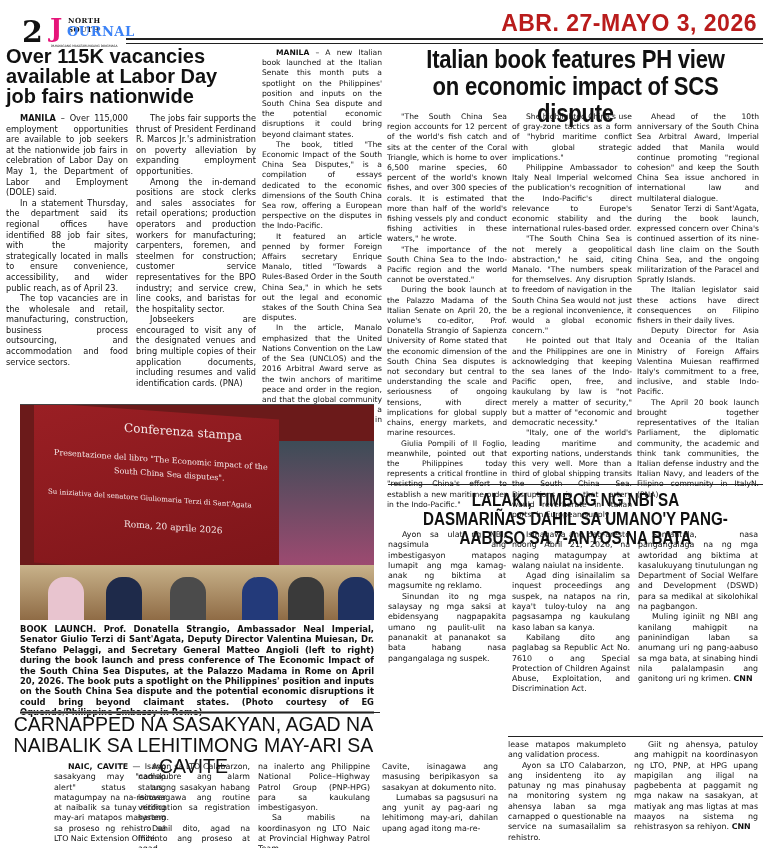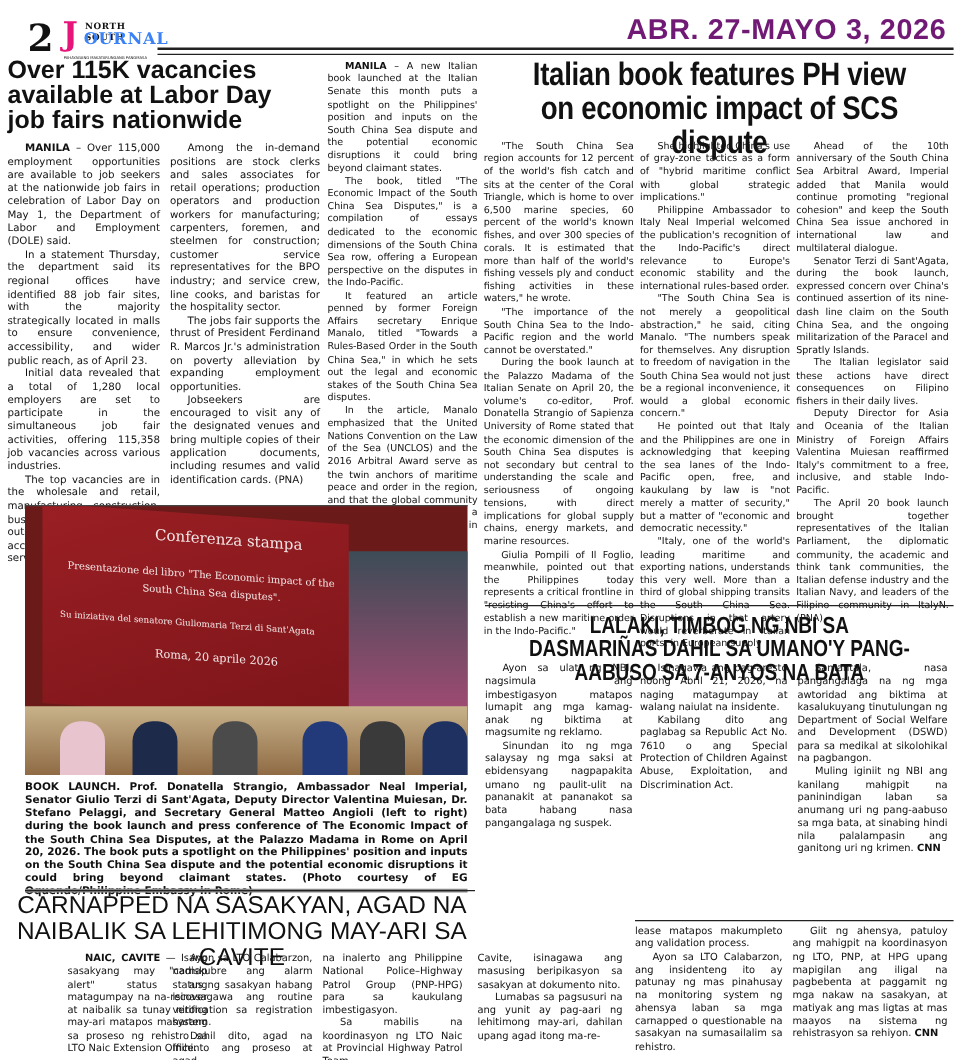--- a/index.html
+++ b/index.html
@@ -6,21 +6,21 @@
   html, body { width: 763px; height: 848px; background: #ffffff; overflow: hidden; }
   body { position: relative; font-family: "DejaVu Sans", sans-serif; color: #111; }
   .abs { position: absolute; }
   .hdr-num { left: 22px; top: 18px; font-family: "DejaVu Serif", serif; font-weight: bold; font-size: 30px; line-height: 28px; color: #111; }
   .logo { left: 50px; top: 14px; width: 80px; height: 30px; }
   .logo-j { position: absolute; left: 0; top: 0; font-family: "DejaVu Serif", serif; font-weight: bold; font-size: 26px; color: #e6157a; line-height: 28px; }
   .logo-ns { position: absolute; left: 18px; top: 2px; font-family: "DejaVu Serif", serif; font-weight: bold; font-size: 7px; color: #111; letter-spacing: 0.5px; }
   .logo-ournal { position: absolute; left: 17px; top: 10px; font-family: "DejaVu Serif", serif; font-weight: bold; font-size: 13px; color: #3b82f6; letter-spacing: 0.5px; }
   .logo-tag { position: absolute; left: 1px; top: 30px; font-size: 3px; color: #111; white-space: nowrap; }
   .rule-top { left: 126px; top: 38px; width: 637px; height: 6px; border-top: 2px solid #222; border-bottom: 1px solid #222; }
-  .date { right: 6px; top: 10px; font-family: "Liberation Sans", sans-serif; font-weight: bold; font-size: 23px; color: #701a75; letter-spacing: 0.5px; }
+  .date { right: 6px; top: 10px; font-family: "Liberation Sans", sans-serif; font-weight: bold; font-size: 23px; color: #b91c1c; letter-spacing: 0.5px; }
   .h1 { left: 6px; top: 46px; width: 246px; font-family: "Liberation Sans", sans-serif; font-weight: 900; font-size: 20px; line-height: 20px; }
   .col { font-size: 8.2px; line-height: 10.6px; text-align: justify; hyphens: auto; }
   .col p { text-indent: 14px; }
   .dateline { font-weight: bold; }
   .h2 { left: 388px; top: 46px; width: 375px; text-align: center; font-family: "Liberation Sans", sans-serif; font-weight: bold; font-size: 26px; line-height: 27px; transform: scaleX(0.85); transform-origin: center top; letter-spacing: -0.3px; }
   .photo { left: 20px; top: 404px; width: 354px; height: 216px; overflow: hidden; background: #6b1a1a; border-top: 1px solid #444; }
   .photo-screen { position: absolute; left: 14px; top: 6px; width: 245px; height: 160px; background: linear-gradient(160deg, #9a1f24, #7c1519); transform: skewY(4deg); }
   .photo-screen2 { position: absolute; left: 255px; top: 36px; width: 100px; height: 135px; background: linear-gradient(180deg, #3d4c57, #a54a73); }
   .photo-floor { position: absolute; left: 0; top: 160px; width: 354px; height: 56px; background: linear-gradient(180deg, #c8b28a, #8e6a44); }
   .ptext { position: absolute; color: #f3e6e6; font-family: "DejaVu Serif", serif; white-space: nowrap; }
@@ -44,26 +44,25 @@
   <span class="logo-ournal">OURNAL</span>
   <span class="logo-tag">PAHAYAGANG MAKATARUNGANG PANGMASA</span>
 </div>
 <div class="abs rule-top"></div>
 <div class="abs date">ABR. 27-MAYO 3, 2026</div>
 
 <h1 class="abs h1">Over 115K vacancies available at Labor Day job fairs nationwide</h1>
 <div class="abs col" style="left:6px; top:113px; width:122px;">
   <p><span class="dateline">MANILA</span> <span>– Over 115,000 employment opportunities are available to job seekers at the nationwide job fairs in celebration of Labor Day on May 1, the Department of Labor and Employment (DOLE) said.</span></p>
   <p>In a statement Thursday, the department said its regional offices have identified 88 job fair sites, with the majority strategically located in malls to ensure convenience, accessibility, and wider public reach, as of April 23.</p>
-  <p>Initial data revealed that a total of 1,280 local employers are set to participate in the simultaneous job fair activities, offering 115,358 job vacancies across various industries.</p>
   <p>The top vacancies are in the wholesale and retail, manufacturing, construction, business process outsourcing, and accommodation and food service sectors.</p>
 </div>
 <div class="abs col" style="left:136px; top:113px; width:120px;">
+  <p>The jobs fair supports the thrust of President Ferdinand R. Marcos Jr.'s administration on poverty alleviation by expanding employment opportunities.</p>
   <p>Among the in-demand positions are stock clerks and sales associates for retail operations; production operators and production workers for manufacturing; carpenters, foremen, and steelmen for construction; customer service representatives for the BPO industry; and service crew, line cooks, and baristas for the hospitality sector.</p>
-  <p>The jobs fair supports the thrust of President Ferdinand R. Marcos Jr.'s administration on poverty alleviation by expanding employment opportunities.</p>
   <p>Jobseekers are encouraged to visit any of the designated venues and bring multiple copies of their application documents, including resumes and valid identification cards. (PNA)</p>
 </div>
 
 <div class="abs col" style="left:262px; top:48px; width:120px; font-size:7.6px; line-height:10.2px;">
   <p><span class="dateline">MANILA</span> <span>– A new Italian book launched at the Italian Senate this month puts a spotlight on the Philippines' position and inputs on the South China Sea dispute and the potential economic disruptions it could bring beyond claimant states.</span></p>
   <p>The book, titled "The Economic Impact of the South China Sea Disputes," is a compilation of essays dedicated to the economic dimensions of the South China Sea row, offering a European perspective on the disputes in the Indo-Pacific.</p>
   <p>It featured an article penned by former Foreign Affairs secretary Enrique Manalo, titled "Towards a Rules-Based Order in the South China Sea," in which he sets out the legal and economic stakes of the South China Sea disputes.</p>
   <p>In the article, Manalo emphasized that the United Nations Convention on the Law of the Sea (UNCLOS) and the 2016 Arbitral Award serve as the twin anchors of maritime peace and order in the region, and that the global community must take part in "bolstering a rules-based maritime order in the South China Sea."</p>
 </div>
 <h2 class="abs h2">Italian book features PH view on economic impact of SCS dispute</h2>
@@ -110,20 +109,21 @@
 <div class="abs caption-rule"></div>
 
 <div class="abs rule-h3"></div>
 <h3 class="abs h3">LALAKI, TIMBOG NG NBI SA DASMARIÑAS DAHIL SA UMANO'Y PANG-AABUSO SA 7-ANYOS NA BATA</h3>
 <div class="abs col" style="left:388px; top:530px; width:118px; font-size:7.9px; line-height:10.3px;">
   <p>Ayon sa ulat ng NBI, nagsimula ang imbestigasyon matapos lumapit ang mga kamag-anak ng biktima at magsumite ng reklamo.</p>
   <p>Sinundan ito ng mga salaysay ng mga saksi at ebidensyang nagpapakita umano ng paulit-ulit na pananakit at pananakot sa bata habang nasa pangangalaga ng suspek.</p>
 </div>
 <div class="abs col" style="left:512px; top:530px; width:118px; font-size:7.9px; line-height:10.3px;">
   <p>Isinagawa ang pag-aresto noong Abril 21, 2026, na naging matagumpay at walang naiulat na insidente.</p>
+  <p>Agad ding isinailalim sa inquest proceedings ang suspek, na natapos na rin, kaya't tuloy-tuloy na ang pagsasampa ng kaukulang kaso laban sa kanya.</p>
   <p>Kabilang dito ang paglabag sa Republic Act No. 7610 o ang Special Protection of Children Against Abuse, Exploitation, and Discrimination Act.</p>
 </div>
 <div class="abs col" style="left:638px; top:530px; width:120px; font-size:7.9px; line-height:10.3px;">
   <p>Samantala, nasa pangangalaga na ng mga awtoridad ang biktima at kasalukuyang tinutulungan ng Department of Social Welfare and Development (DSWD) para sa medikal at sikolohikal na pagbangon.</p>
   <p><span>Muling iginiit ng NBI ang kanilang mahigpit na paninindigan laban sa anumang uri ng pang-aabuso sa mga bata, at sinabing hindi nila palalampasin ang ganitong uri ng krimen.</span> <span class="cnn">CNN</span></p>
 </div>
 
 <div class="abs rule-h4" style="width:360px;"></div>
 <div class="abs rule-mid"></div>
 <h4 class="abs h4">CARNAPPED NA SASAKYAN, AGAD NA NAIBALIK SA LEHITIMONG MAY-ARI SA CAVITE</h4>
@@ -137,17 +137,17 @@
 <div class="abs col" style="left:258px; top:762px; width:112px; font-size:7.9px; line-height:10.3px;">
   <p style="text-indent:0">na inalerto ang Philippine National Police–Highway Patrol Group (PNP-HPG) para sa kaukulang imbestigasyon.</p>
   <p>Sa mabilis na koordinasyon ng LTO Naic at Provincial Highway Patrol Team–</p>
 </div>
 <div class="abs col" style="left:382px; top:762px; width:116px; font-size:7.9px; line-height:10.3px;">
   <p style="text-indent:0">Cavite, isinagawa ang masusing beripikasyon sa sasakyan at dokumento nito.</p>
   <p>Lumabas sa pagsusuri na ang yunit ay pag-aari ng lehitimong may-ari, dahilan upang agad itong ma-re-</p>
 </div>
 <div class="abs col" style="left:508px; top:740px; width:118px; font-size:7.9px; line-height:10.3px;">
   <p style="text-indent:0">lease matapos makumpleto ang validation process.</p>
-  <p>Ayon sa LTO Calabarzon, ang insidenteng ito ay patunay ng mas pinahusay na monitoring system ng ahensya laban sa mga carnapped o questionable na sasakyan na sumasailalim sa rehistro.</p>
+  <p>Ayon sa LTO Calabarzon, ang insidenteng ito ay patunay ng mas pinahusay na monitoring system ng ahensya laban sa mga carnapped o questionable na service na sumasailalim sa rehistro.</p>
 </div>
 <div class="abs col" style="left:634px; top:740px; width:124px; font-size:7.9px; line-height:10.3px;">
   <p><span>Giit ng ahensya, patuloy ang mahigpit na koordinasyon ng LTO, PNP, at HPG upang mapigilan ang iligal na pagbebenta at paggamit ng mga nakaw na sasakyan, at matiyak ang mas ligtas at mas maayos na sistema ng rehistrasyon sa rehiyon.</span> <span class="cnn">CNN</span></p>
 </div>
 
 </body></html>

